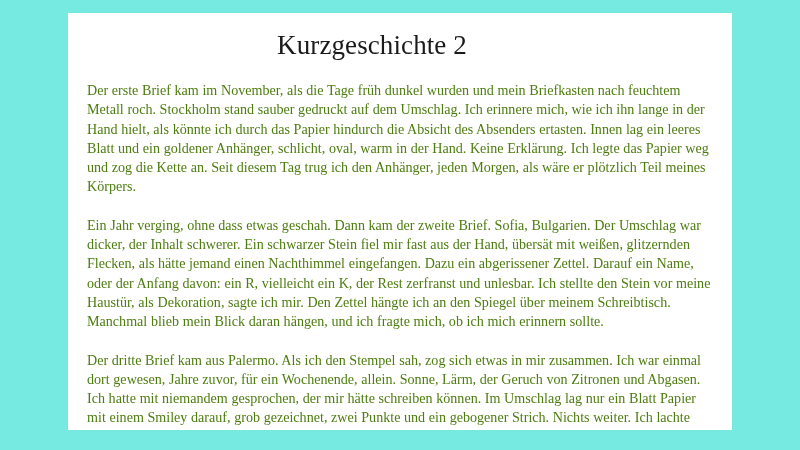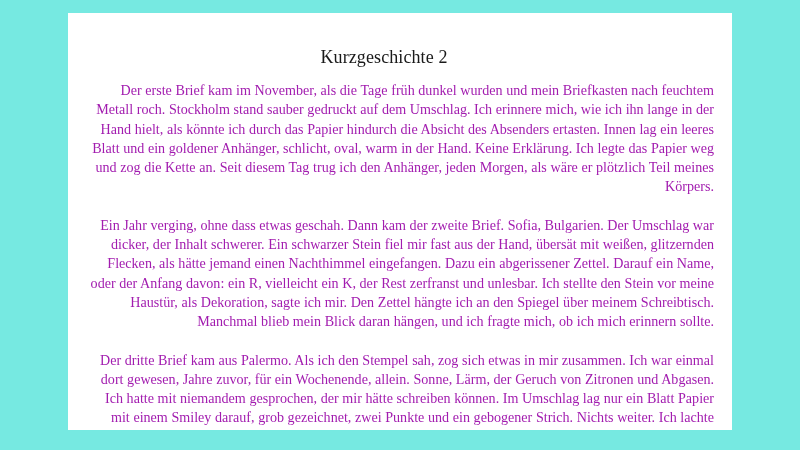--- a/index.html
+++ b/index.html
@@ -30,39 +30,39 @@
     box-sizing: border-box;
     overflow: hidden;
   }
   #doc-title {
     position: absolute;
     left: 0;
     top: 19px;
     width: 608px;
     text-align: center;
     font-family: "Liberation Serif", serif;
-    font-size: 18px;
+    font-size: 27px;
     font-weight: normal;
     color: #1a1a1a;
     letter-spacing: 0.1px;
-    margin: 12px;
+    margin: 0;
     line-height: 26px;
   }
   #body-text {
     position: absolute;
     left: 19px;
     top: 68px;
     width: 627px;
   }
   .para {
     font-family: "Liberation Serif", serif;
     font-size: 14.1px;
     line-height: 19.3px;
-    color: #a21caf;
-    text-align: right;
+    color: #4d7c0f;
+    text-align: left;
     margin: 0 0 19px 0;
     hyphens: none;
     word-spacing: 0.1px;
   }
   .para:last-child {
     margin-bottom: 0;
   }
 </style>
 </head>
 <body>

